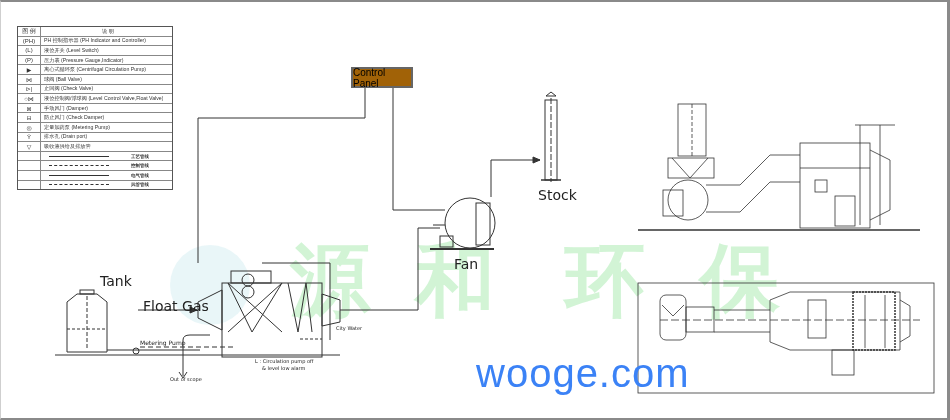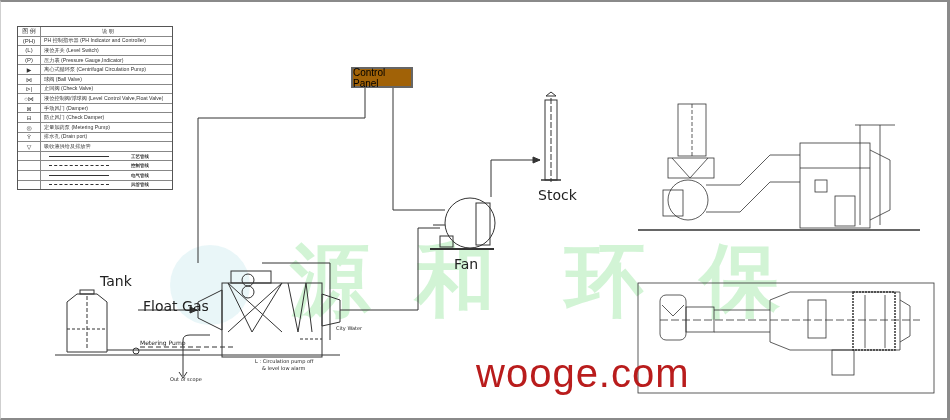--- a/index.html
+++ b/index.html
@@ -12,21 +12,21 @@
   .legend-sym { width: 22px; border-right: 1px solid #888; height: 100%; display: flex; align-items: center; justify-content: center; font-size: 6px; }
   .legend-txt { padding-left: 3px; white-space: nowrap; overflow: hidden; }
   .legend-line { flex: 1; display: flex; align-items: center; padding-left: 8px; }
   .legend-line .ln { width: 60px; height: 0; border-top: 1px solid #333; }
   .legend-line .ln.dash { border-top: 1px dashed #333; }
   .legend-line .lbl { margin-left: 22px; font-size: 4.5px; font-weight: bold; }
   .lbl-txt { position: absolute; font-size: 14px; color: #222; font-family: "DejaVu Sans", sans-serif; }
   .tiny { font-size: 5px; }
   .cp { position: absolute; left: 351px; top: 67px; width: 58px; height: 17px; border: 2px solid #666; background: #a16207; font-size: 10px; display: flex; align-items: center; justify-content: center; }
   .watermark { position: absolute; top: 228px; font-size: 80px; color: #7fe08a; opacity: 0.35; font-family: "DejaVu Serif", serif; font-weight: bold; }
-  .website { position: absolute; left: 476px; top: 351px; font-size: 40px; color: #b91c1c; font-family: "Liberation Sans", sans-serif; letter-spacing: 1px; }
+  .website { position: absolute; left: 476px; top: 351px; font-size: 40px; color: #3b82f6; font-family: "Liberation Sans", sans-serif; letter-spacing: 1px; }
 </style>
 </head>
 <body>
 
 <div class="frame"></div>
 
 <div class="legend">
   <div class="legend-row">
     <div class="legend-sym">图 例</div>
     <div class="legend-txt" style="flex:1;text-align:center">说 明</div>

